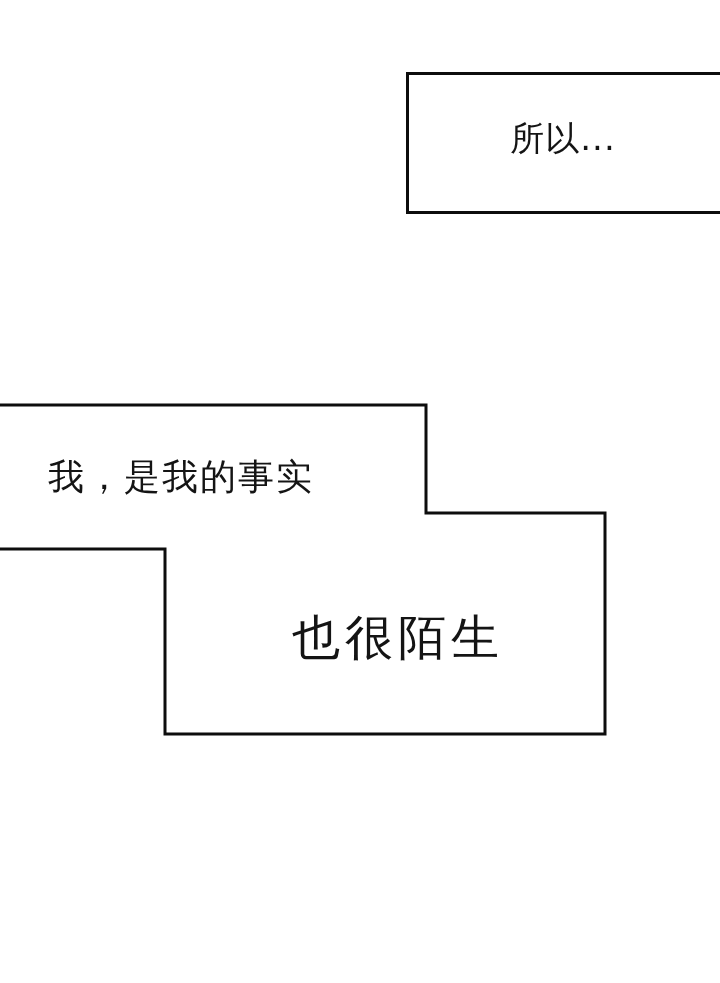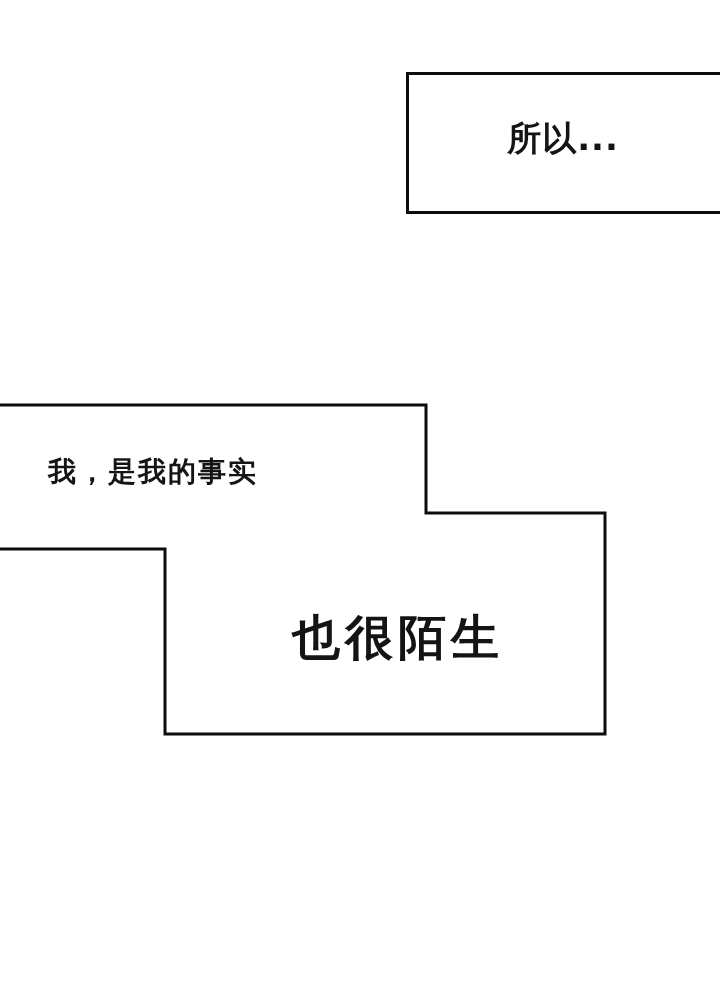--- a/index.html
+++ b/index.html
@@ -50,31 +50,31 @@
   }
   .panel-svg path {
     fill: var(--bg);
     stroke: var(--line);
     stroke-width: 3;
   }
 
   .txt {
     color: var(--ink);
     font-size: 34px;
-    font-weight: 700;
+    font-weight: 400;
     line-height: 1.15;
     letter-spacing: 1px;
     white-space: nowrap;
     text-align: center;
   }
   .txt.mid {
     position: absolute;
     left: 48px;
     top: 456px;
-    font-size: 28px;
+    font-size: 36px;
     letter-spacing: 2px;
   }
   .txt.low {
     position: absolute;
     left: 292px;
     top: 610px;
     font-size: 48px;
     letter-spacing: 5px;
   }
 </style>

